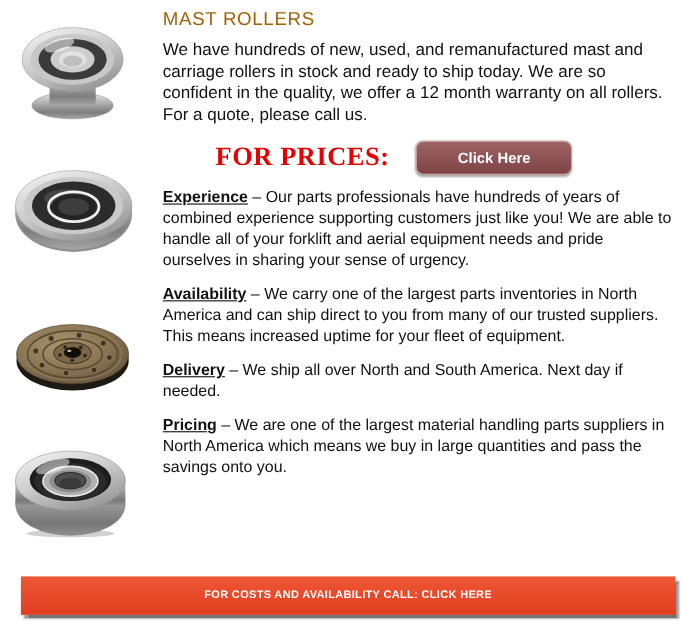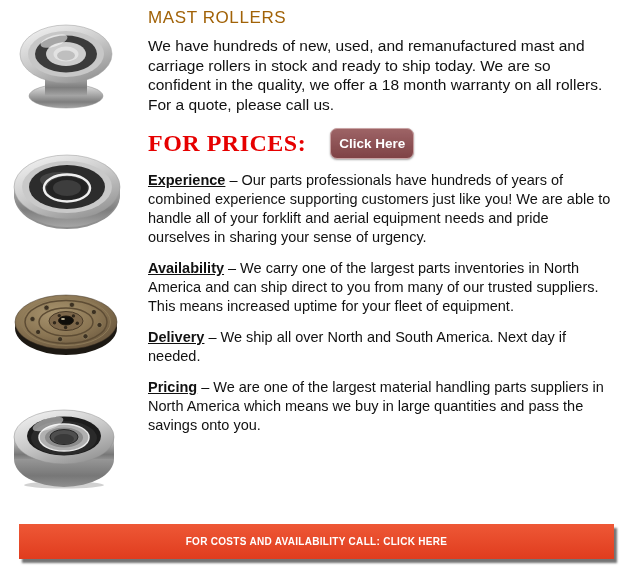--- a/index.html
+++ b/index.html
@@ -25,29 +25,30 @@
   }
   .intro {
     font-size: 15.5px; line-height: 19.5px; margin: 0; max-width: 458px;
   }
   .prices-row { margin-top: 12px; height: 34px; display: flex; align-items: center; }
   .for-prices {
     font-family: "Liberation Serif", serif;
     font-weight: bold; font-size: 24px;
     color: var(--accent-red, #e60000);
     letter-spacing: 0.5px;
+    margin-left: 48px;
   }
   .click-here {
     margin-left: 24px;
     background: linear-gradient(rgba(255,255,255,0.14), rgba(0,0,0,0.10)), var(--button-bg, #8d4a4d);
     color: #ffffff; font-family: "Liberation Sans", sans-serif;
     font-weight: bold; font-size: 13.5px;
     border: 1px solid var(--button-border, #c9a3a4);
     border-radius: 7px;
-    padding: 7px 8px;
+    padding: 7px 37px;
     box-shadow: 0 1px 2px rgba(0,0,0,0.35);
     cursor: pointer;
   }
   .sections { margin-top: 11px; }
   .section { font-size: 14.5px; line-height: 19px; margin: 0 0 12px 0; max-width: 466px; }
   .section-label { font-weight: bold; margin-right: 4px; text-decoration: underline; }
 
   .banner {
     position: absolute; left: 19px; top: 524px;
     width: 595px; height: 35px;
@@ -158,21 +159,21 @@
     <ellipse cx="52" cy="38.5" rx="25" ry="13.5" fill="#b0b0b0" stroke="#e8e8e8" stroke-width="1.5"></ellipse>
     <ellipse cx="52" cy="38.5" rx="19" ry="10" fill="#8c8c8c"></ellipse>
     <ellipse cx="52" cy="38" rx="14" ry="7.5" fill="#4e4e4e" stroke="#262626" stroke-width="1"></ellipse>
     <ellipse cx="52" cy="40" rx="10" ry="5" fill="#3a3a3a"></ellipse>
     <ellipse cx="36" cy="25" rx="16" ry="5.5" fill="rgba(255,255,255,0.5)" transform="rotate(-18 36 25)"></ellipse>
   </svg>
 </div>
 
 <div class="right-col">
   <h1 class="title">MAST ROLLERS</h1>
-  <p class="intro">We have hundreds of new, used, and remanufactured mast and carriage rollers in stock and ready to ship today. We are so confident in the quality, we offer a 18 month warranty on all rollers. For a quote, please call us.</p>
+  <p class="intro">We have hundreds of new, used, and remanufactured mast and carriage rollers in stock and ready to ship today. We are so confident in the quality, we offer a 12 month warranty on all rollers. For a quote, please call us.</p>
 
   <div class="prices-row">
     <span class="for-prices">FOR PRICES:</span>
     <button class="click-here">Click Here</button>
   </div>
 
   <div class="sections">
     <p class="section">
       <span class="section-label">Experience</span><span>– Our parts professionals have hundreds of years of combined experience supporting customers just like you!  We are able to handle all of your forklift and aerial equipment needs and pride ourselves in sharing your sense of urgency.</span>
     </p>

